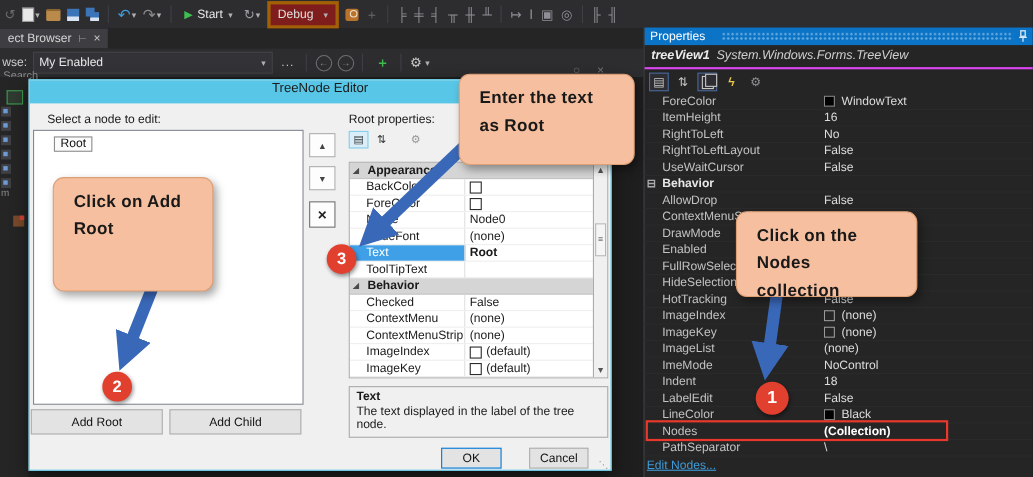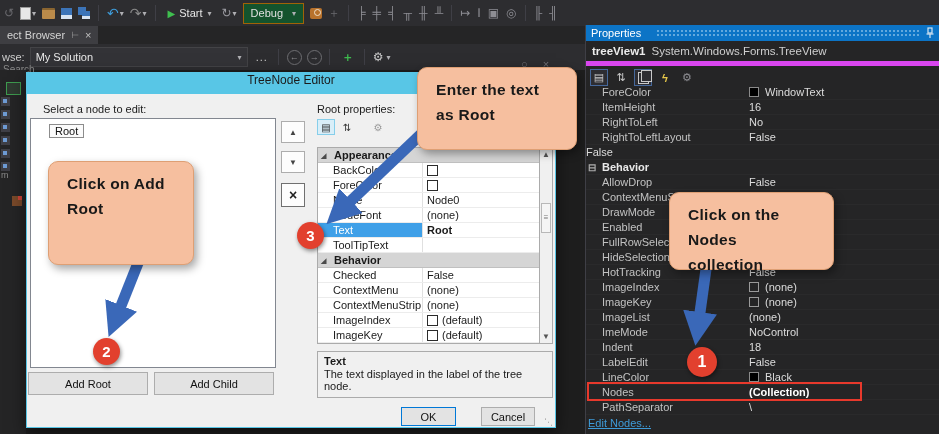--- a/index.html
+++ b/index.html
@@ -14,21 +14,21 @@
   .icon-newfile{width:9px;height:11px;background:#E8E8E8;border:1px solid #9A9A9A;}
   .icon-folder{width:13px;height:9px;background:#BA8A4A;border-radius:1px;border-top:2px solid #8A6530;}
   .icon-save{width:11px;height:11px;background:#3C74B8;box-shadow:inset 0 -4px 0 #D8E4F2;}
   .icon-saveall{width:12px;height:12px;position:relative;}
   .icon-saveall::before,.icon-saveall::after{content:"";position:absolute;width:8px;height:8px;background:#3C74B8;}
   .icon-saveall::before{left:0;top:0;} .icon-saveall::after{left:4px;top:4px;box-shadow:inset 0 -3px 0 #D8E4F2;}
   .icon-undo{color:#3E9BD8;font-size:14px;line-height:1;}
   .icon-redo{color:#8A8A8A;font-size:14px;line-height:1;}
   .start-btn{display:flex;align-items:center;gap:4px;color:#E6E6E6;font-size:11px;padding:2px 4px;}
   .start-play{color:#3FBF4F;font-size:10px;}
-  .debug-box{display:flex;align-items:center;gap:8px;border:1px solid #a16207;background:#14532d;
+  .debug-box{display:flex;align-items:center;gap:8px;border:3px solid #a16207;background:#7f1d1d;
              color:#E0E0E0;font-size:11px;padding:2px 7px;height:15px;}
   .icon-watch{width:12px;height:11px;background:#B8722C;border-radius:2px;position:relative;}
   .icon-watch::after{content:"";position:absolute;right:1px;top:1px;width:5px;height:5px;border:1px solid #F0E0C8;border-radius:50%;}
   .lay-ic{font-size:12px;color:#8E8E94;}
   .dim{opacity:.55;}
   
   .tabstrip{position:absolute;left:0;top:26px;width:585px;height:18px;background:#252526;}
   .obtab{position:absolute;left:0;top:0;height:18px;background:#3E3E42;color:#D4D4D4;font-size:11px;
          display:flex;align-items:center;gap:6px;padding:0 7px;}
   .obtab .pin{display:inline-block;transform:rotate(90deg);color:#9A9A9A;font-size:9px;}
@@ -103,21 +103,21 @@
   .btn-cancel{left:454px;top:334px;width:54px;}
   .btn-addroot{left:1px;top:299px;width:120px;height:23px;}
   .btn-addchild{left:127px;top:299px;width:120px;height:23px;}
   .grip{position:absolute;right:2px;bottom:0px;color:#999;font-size:9px;}
   
   .props{position:absolute;left:585px;top:25px;width:354px;height:409px;background:#252526;border-left:1px solid #3F3F46;z-index:5;box-sizing:border-box;}
   .pp-title{position:relative;height:16px;background:#0C74C6;color:#FFF;font-size:11px;line-height:16px;padding-left:5px;}
   .pp-title::after{content:"";position:absolute;left:70px;right:18px;top:4px;bottom:4px;
        background-image:radial-gradient(#63A9DE 1px,transparent 1.2px);background-size:4px 4px;}
   .pp-pin{position:absolute;right:4px;top:2px;}
-  .pp-head{height:20px;border-bottom:5px solid #d946ef;color:#CFCFCF;font-size:11.5px;line-height:20px;padding-left:6px;white-space:nowrap;overflow:hidden;}
+  .pp-head{height:20px;border-bottom:2px solid #d946ef;color:#CFCFCF;font-size:11.5px;line-height:20px;padding-left:6px;white-space:nowrap;overflow:hidden;font-style:italic;}
   .pp-head b{color:#ECECEC;margin-right:6px;}
   .pp-tools{height:23px;display:flex;align-items:center;gap:4px;padding-left:4px;}
   .pp-ic{width:18px;height:17px;display:flex;align-items:center;justify-content:center;font-size:11px;color:#C8C8C8;box-sizing:border-box;}
   .pp-ic.boxed{border:1px solid #46689B;background:#2D2D32;}
   .pp-pages{position:relative;width:9px;height:10px;border:1px solid #C8C8C8;}
   .pp-pages::before{content:"";position:absolute;left:2px;top:-3px;width:9px;height:10px;border:1px solid #C8C8C8;background:#2D2D32;}
   .pp-bolt{color:#E8C94A;font-weight:bold;}
   .pp-rows{position:absolute;left:0;top:60px;width:100%;}
   .pp-row{display:flex;height:15px;line-height:15px;font-size:11px;border-bottom:1px solid #2A2A2B;box-sizing:border-box;}
   .pp-label{width:163px;box-sizing:border-box;padding-left:16px;color:#C2C2C2;white-space:nowrap;overflow:hidden;}
@@ -213,21 +213,21 @@
     <div class="obtab">
       <span>ect Browser</span>
       <span class="pin">⊥</span>
       <span class="x">×</span>
     </div>
   </div>
 
   <div class="browserow">
     <span class="browse-label">wse:</span>
     <span class="combo">
-      <span>My Solution</span>
+      <span>My Enabled</span>
       <span class="dd">▾</span>
     </span>
     <span class="dots-btn">...</span>
     <span class="tb-sep"></span>
     <span class="circ-btn" style="margin-left:6px;">←</span>
     <span class="circ-btn">→</span>
     <span class="tb-sep"></span>
     <span class="plus-ic">＋</span>
     <span class="tb-sep"></span>
     <span class="gear-ic" style="margin-left:6px;">⚙</span>
@@ -433,20 +433,21 @@
         </div>
 
         <div class="pp-row">
           <span class="pp-label">RightToLeftLayout</span>
           <span class="pp-value">
             <span>False</span>
           </span>
         </div>
 
         <div class="pp-row">
+          <span class="pp-label">UseWaitCursor</span>
           <span class="pp-value">
             <span>False</span>
           </span>
         </div>
 
         <div class="pp-row category">
           <span class="pp-label">Behavior</span>
 
         </div>
 

